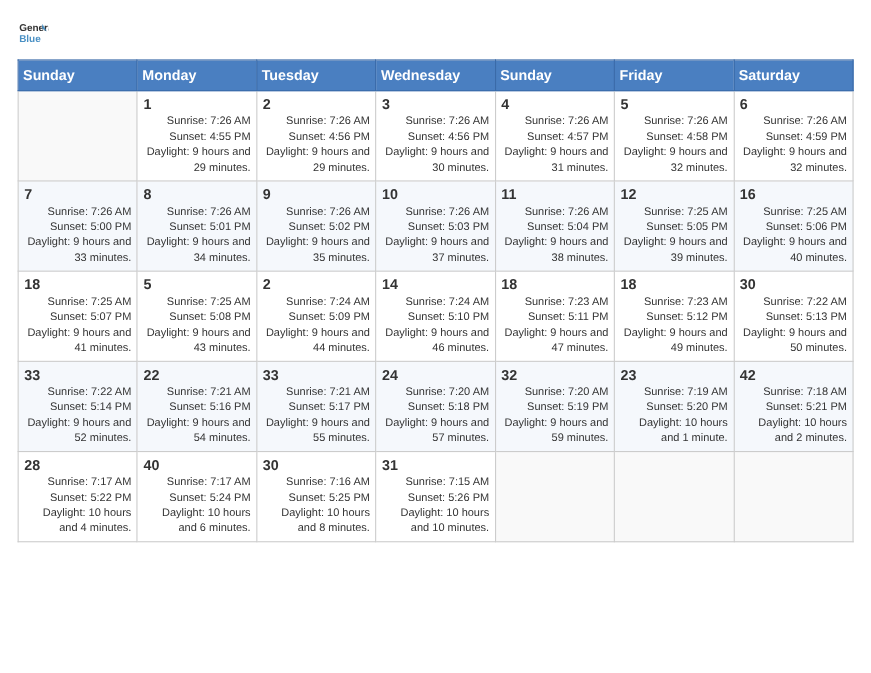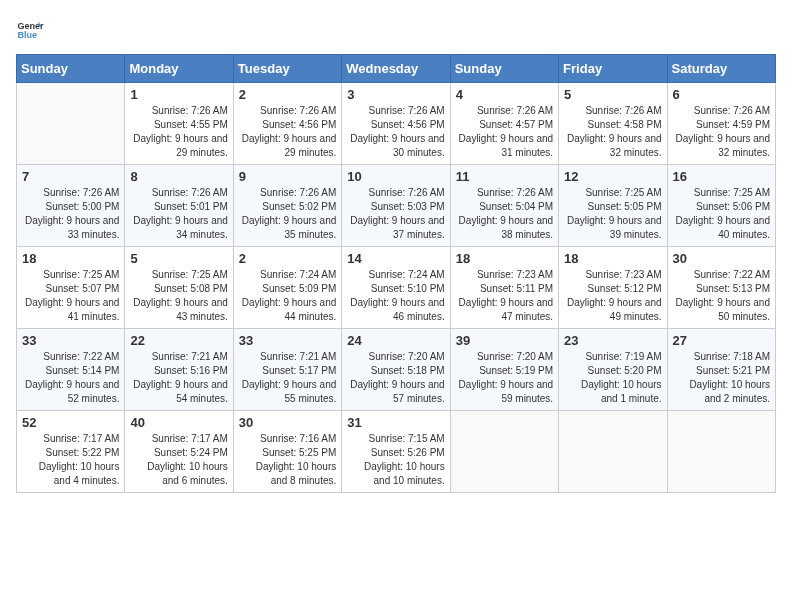--- a/index.html
+++ b/index.html
@@ -251,41 +251,41 @@
           Sunrise: 7:21 AM<br>Sunset: 5:17 PM<br>Daylight: 9 hours and 55 minutes.
         </div>
         </td>
         <td>
           <span class="day-num">24</span>
         <div class="cell-info">
           Sunrise: 7:20 AM<br>Sunset: 5:18 PM<br>Daylight: 9 hours and 57 minutes.
         </div>
         </td>
         <td>
-          <span class="day-num">39</span>
+          <span class="day-num">32</span>
         <div class="cell-info">
           Sunrise: 7:20 AM<br>Sunset: 5:19 PM<br>Daylight: 9 hours and 59 minutes.
         </div>
         </td>
         <td>
           <span class="day-num">23</span>
         <div class="cell-info">
           Sunrise: 7:19 AM<br>Sunset: 5:20 PM<br>Daylight: 10 hours and 1 minute.
         </div>
         </td>
         <td>
-          <span class="day-num">27</span>
+          <span class="day-num">42</span>
         <div class="cell-info">
           Sunrise: 7:18 AM<br>Sunset: 5:21 PM<br>Daylight: 10 hours and 2 minutes.
         </div>
         </td>
       </tr>
       <tr>
         <td>
-          <span class="day-num">52</span>
+          <span class="day-num">28</span>
         <div class="cell-info">
           Sunrise: 7:17 AM<br>Sunset: 5:22 PM<br>Daylight: 10 hours and 4 minutes.
         </div>
         </td>
         <td>
           <span class="day-num">40</span>
         <div class="cell-info">
           Sunrise: 7:17 AM<br>Sunset: 5:24 PM<br>Daylight: 10 hours and 6 minutes.
         </div>
         </td>

